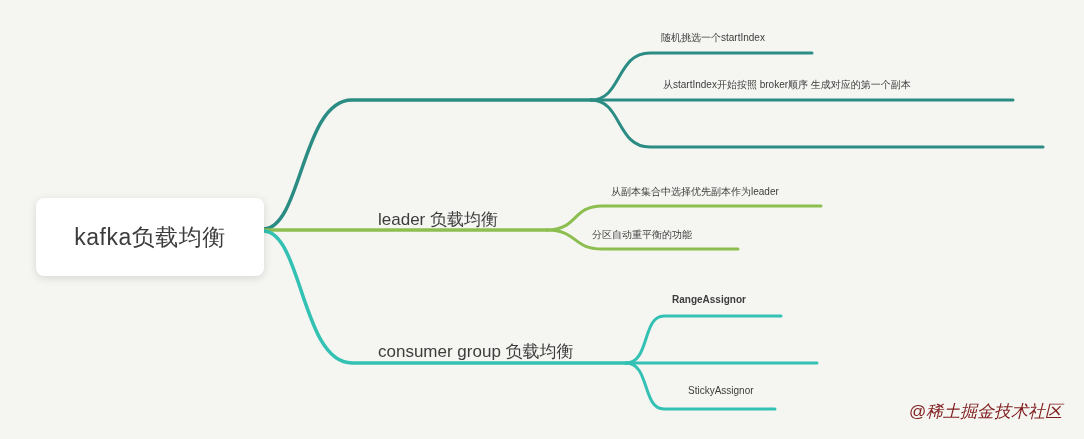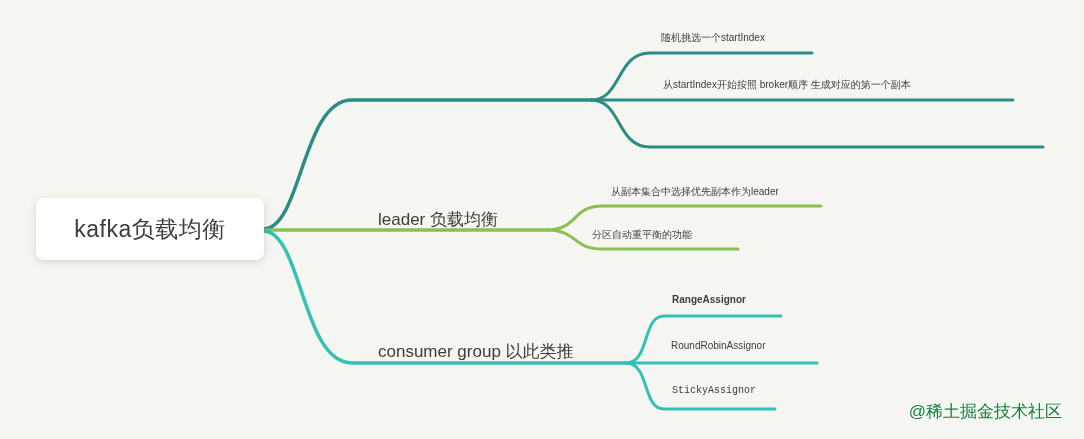--- a/index.html
+++ b/index.html
@@ -13,35 +13,35 @@
     background:#f5f5f2;
     overflow:hidden;
   }
   .lines{
     position:absolute;left:0;top:0;width:1084px;height:439px;
   }
   .lines path{fill:none;stroke-linecap:round;}
   .lines .main{stroke-width:3.5px;}
   .lines .leafline{stroke-width:3px;}
   .root-node{
-    position:absolute;left:36px;top:198px;width:228px;height:62px;
+    position:absolute;left:36px;top:198px;width:228px;height:78px;
     background:#ffffff;border-radius:8px;
     box-shadow:0 2px 8px rgba(0,0,0,0.13);
     display:flex;align-items:center;justify-content:center;
     font-size:23px;color:#3c3c3c;letter-spacing:.5px;
     cursor:pointer;
   }
   .node-label{
     position:absolute;white-space:nowrap;color:#3d3d3d;cursor:pointer;
   }
   .branch-label{font-size:17px;}
   .leaf-label{font-size:10px;}
   .watermark{
     position:absolute;right:22px;top:400px;
-    font-size:17px;color:#15803d;white-space:nowrap;
+    font-size:17px;color:#7f1d1d;white-space:nowrap;font-style:italic;
   }
 </style>
 </head>
 <body>
 
 <div class="canvas">
 
   <svg class="lines" viewBox="0 0 1084 439">
 
     <path class="main" d="M264,229 C302,227 302,100 352,100 L591,100" stroke="#2b8c84"></path>
@@ -61,19 +61,18 @@
 
   <div class="root-node">kafka负载均衡</div>
 
   <div class="node-label leaf-label" style="left:661px;top:31px;">随机挑选一个startIndex</div>
   <div class="node-label leaf-label" style="left:663px;top:78px;text-align:right;">从startIndex开始按照 broker顺序 生成对应的第一个副本</div>
 
   <div class="node-label branch-label" style="left:378px;top:208px;">leader 负载均衡</div>
   <div class="node-label leaf-label" style="left:592px;top:185px;margin-left:19px;">从副本集合中选择优先副本作为leader</div>
   <div class="node-label leaf-label" style="left:592px;top:228px;">分区自动重平衡的功能</div>
 
-  <div class="node-label branch-label" style="left:378px;top:340px;">consumer group 以此类推</div>
+  <div class="node-label branch-label" style="left:378px;top:340px;">consumer group 负载均衡</div>
   <div class="node-label leaf-label" style="left:672px;top:294px;font-weight:bold;">RangeAssignor</div>
-  <div class="node-label leaf-label" style="left:671px;top:340px;">RoundRobinAssignor</div>
-  <div class="node-label leaf-label" style="left:672px;top:385px;font-family:Liberation Mono, monospace;">StickyAssignor</div>
+  <div class="node-label leaf-label" style="left:688px;top:385px;">StickyAssignor</div>
 
   <div class="watermark">@稀土掘金技术社区</div>
 </div>
 
 </body></html>

